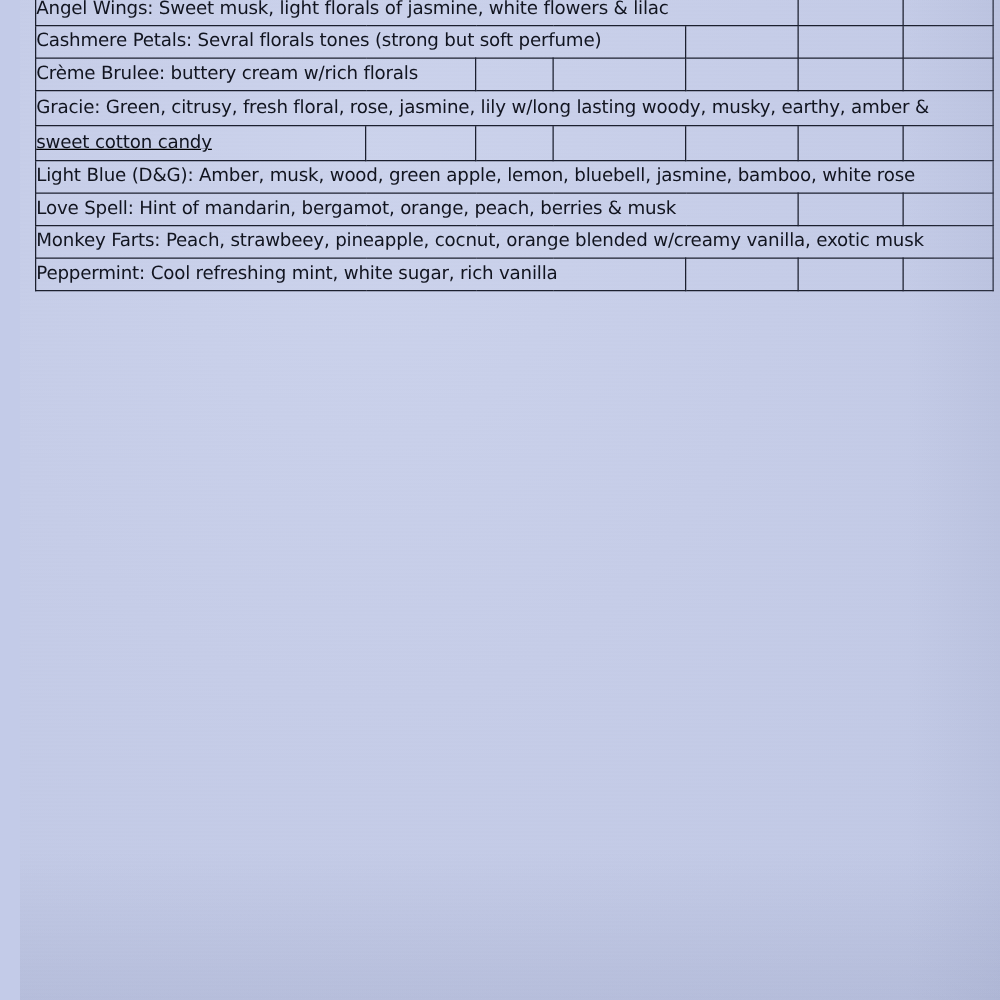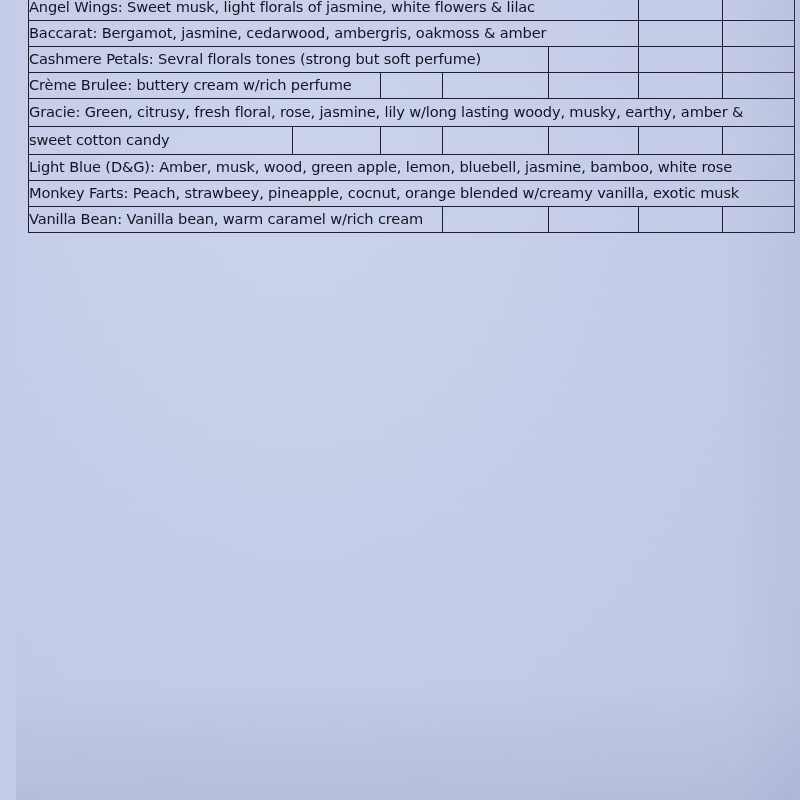--- a/index.html
+++ b/index.html
@@ -79,21 +79,21 @@
   td.tick {
     
   }
 
   .row {
     height: 26px;
   }
 
   
   .row-tall-a { height: 28px; }
-  .row-tall-b { height: 28px; }
+  .row-tall-b { height: 28px; text-decoration: underline; }
 
   .indent {
     padding-left: 92px;
   }
 
   
   .row-clip td {
     border-top: none;
   }
 
@@ -125,35 +125,30 @@
       </colgroup>
       <tbody>
 
         <tr class="row row-clip">
           <td class="desc" colspan="5">Angel Wings: Sweet musk, light florals of jasmine, white flowers &amp; lilac</td>
           <td class="tick"></td>
           <td class="tick"></td>
         </tr>
 
 
-        <tr class="row">
-          <td class="desc" colspan="5">Baccarat: Bergamot, jasmine, cedarwood, ambergris, oakmoss &amp; amber</td>
-          <td class="tick"></td>
-          <td class="tick"></td>
-        </tr>
 
         <tr class="row">
           <td class="desc" colspan="4">Cashmere Petals: Sevral florals tones (strong but soft perfume)</td>
           <td class="tick"></td>
           <td class="tick"></td>
           <td class="tick"></td>
         </tr>
 
         <tr class="row">
-          <td class="desc" colspan="2">Crème Brulee: buttery cream w/rich perfume</td>
+          <td class="desc" colspan="2">Crème Brulee: buttery cream w/rich florals</td>
           <td class="tick"></td>
           <td class="tick"></td>
           <td class="tick"></td>
           <td class="tick"></td>
           <td class="tick"></td>
         </tr>
 
         <tr class="row row-tall-a">
           <td class="desc" colspan="7">Gracie: Green, citrusy, fresh floral, rose, jasmine, lily w/long lasting woody, musky, earthy, amber &amp;</td>
         </tr>
@@ -165,35 +160,39 @@
           <td class="tick"></td>
           <td class="tick"></td>
           <td class="tick"></td>
           <td class="tick"></td>
         </tr>
 
         <tr class="row">
           <td class="desc" colspan="7">Light Blue (D&amp;G): Amber,  musk, wood, green apple, lemon, bluebell, jasmine, bamboo, white rose</td>
         </tr>
 
+        <tr class="row">
+          <td class="desc" colspan="5">Love Spell: Hint of mandarin, bergamot, orange, peach, berries &amp; musk</td>
+          <td class="tick"></td>
+          <td class="tick"></td>
+        </tr>
 
         <tr class="row">
           <td class="desc" colspan="7">Monkey Farts: Peach, strawbeey, pineapple, cocnut, orange blended w/creamy vanilla, exotic musk</td>
         </tr>
 
 
-
-
         <tr class="row">
-          <td class="desc" colspan="3">Vanilla Bean: Vanilla bean, warm caramel w/rich cream</td>
-          <td class="tick"></td>
+          <td class="desc" colspan="4">Peppermint: Cool refreshing mint, white sugar, rich vanilla</td>
           <td class="tick"></td>
           <td class="tick"></td>
           <td class="tick"></td>
         </tr>
+
+
 
       </tbody>
     </table>
   </div>
 
   <div class="paper-shade-right"></div>
   <div class="paper-shade-bottom"></div>
   <div class="grain"></div>
 </div>
 

